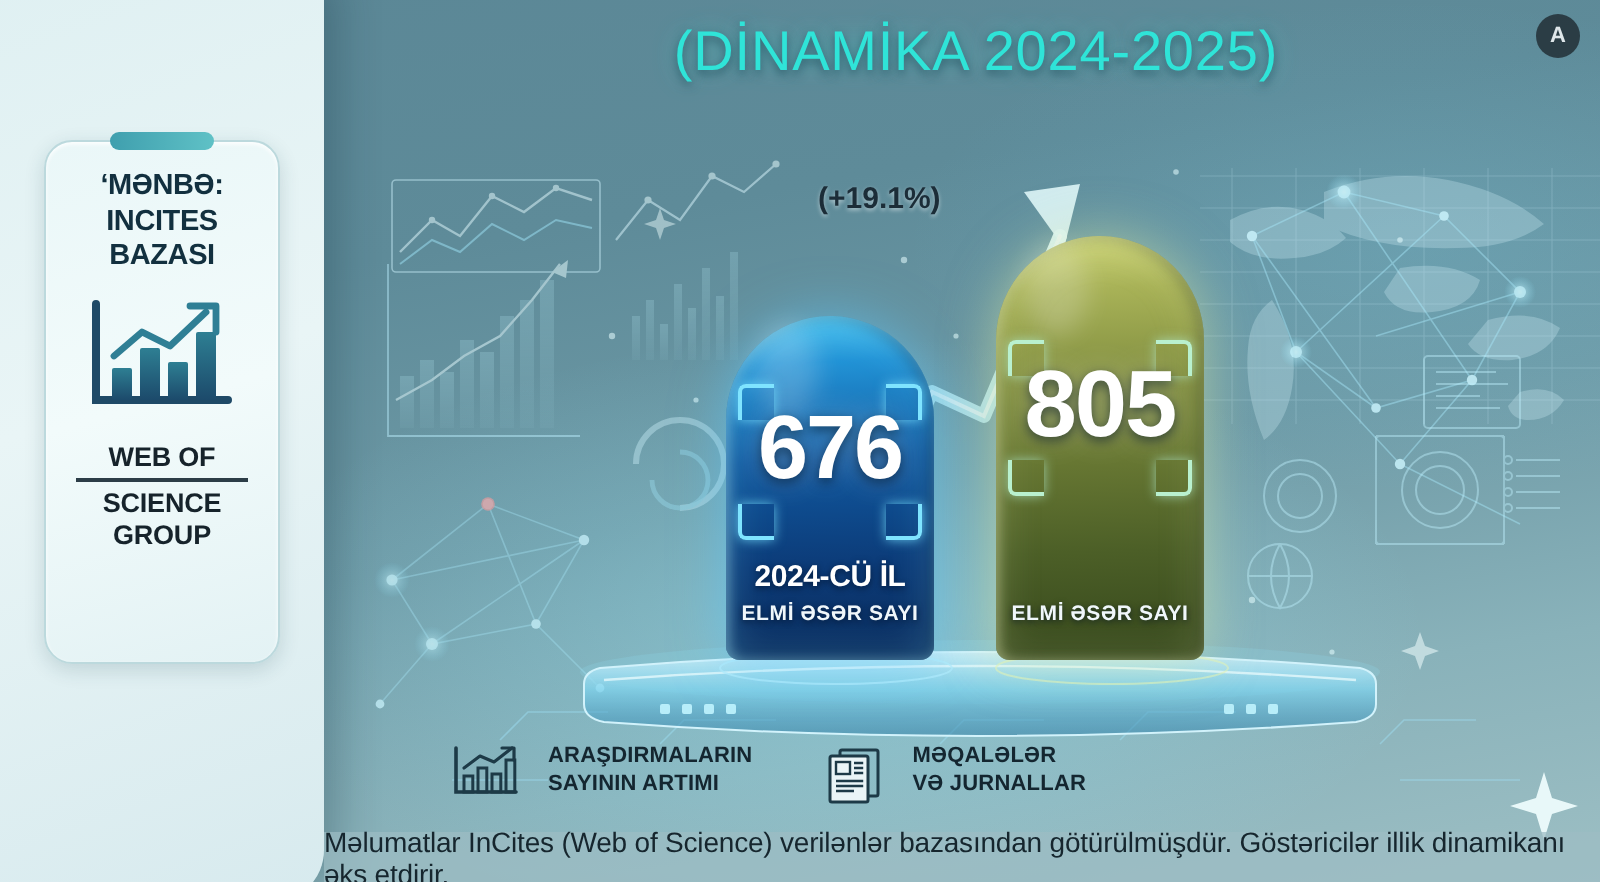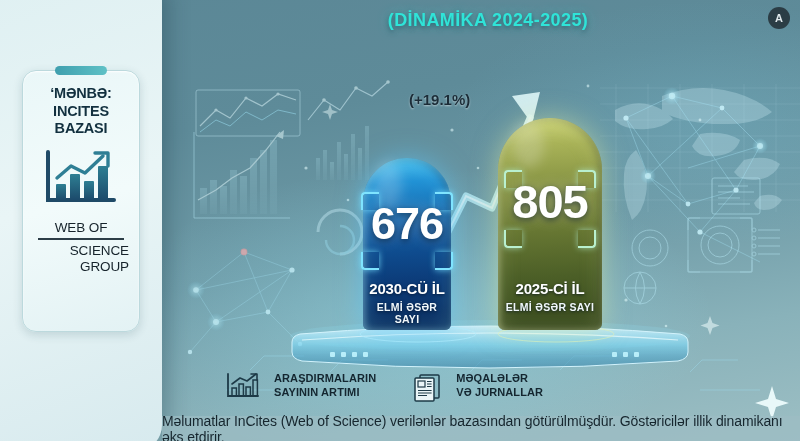--- a/index.html
+++ b/index.html
@@ -39,34 +39,34 @@
     position: absolute; left: 50%; top: -5px; transform: translateX(-50%);
     width: 52px; height: 9px; border-radius: 6px;
     background: linear-gradient(90deg, #3f9fae, #5fc1c6);
   }
   .sb-heading {
     color: #12303f; font-weight: 700; font-size: 14.5px; line-height: 1.22;
     text-align: center; letter-spacing: -0.2px;
   }
   .sb-chart { margin: 11px 0 7px; }
   .sb-wos {
-    color: #16232b; font-weight: 400; font-size: 13.5px; line-height: 1.18;
-    text-align: right; letter-spacing: -0.1px;
+    color: #16232b; font-weight: 700; font-size: 13.5px; line-height: 1.18;
+    text-align: center; letter-spacing: -0.1px;
   }
   .sb-rule { width: 86px; height: 1.6px; background: #2c3d47; margin: 2px 0 3px; }
 
   
   .title-wrap { position: absolute; left: 176px; top: 6px; width: 624px; text-align: center; }
   .title {
     color: #ffffff; font-weight: 700; font-size: 30px; letter-spacing: 0.4px;
     line-height: 1.08;
     text-shadow: 0 2px 5px rgba(5,35,50,0.55), 0 0 14px rgba(170,235,245,0.35);
   }
   .subtitle {
-    margin-top: 4px; color: #2fe4d8; font-weight: 700; font-size: 18px;
+    margin-top: 4px; color: #2fe4d8; font-weight: 400; font-size: 28px;
     letter-spacing: 0.4px;
     text-shadow: 0 2px 5px rgba(5,40,55,0.5), 0 0 12px rgba(60,230,220,0.45);
   }
 
   
   .watermark {
     position: absolute; right: 10px; top: 7px; width: 22px; height: 22px;
     border-radius: 50%; background: rgba(24,30,36,0.72);
     display: flex; align-items: center; justify-content: center;
     color: #dfe7ea; font-size: 11px; font-weight: 700;
@@ -76,21 +76,21 @@
   .growth {
     position: absolute; left: 409px; top: 91px;
     color: #1c2d38; font-weight: 700; font-size: 15px;
     text-shadow: 0 1px 2px rgba(255,255,255,0.5);
     text-align: right;
   }
 
   
   .bar { position: absolute; display: flex; flex-direction: column; align-items: center; }
   .bar-2024 {
-    left: 363px; top: 158px; width: 88px; height: 172px;
+    left: 363px; top: 158px; width: 104px; height: 172px;
     border-radius: 52px 52px 7px 7px;
     background: linear-gradient(178deg, #4fc7f2 0%, #2293d6 14%, #10589f 42%, #0c3b78 72%, #0a2c5c 100%);
     box-shadow: 0 0 26px rgba(90,200,255,0.55), inset 0 0 22px rgba(130,225,255,0.3),
                 inset 2px 0 6px rgba(180,240,255,0.4), inset -2px 0 8px rgba(0,20,50,0.5);
   }
   .bar-2025 {
     left: 498px; top: 118px; width: 104px; height: 212px;
     border-radius: 54px 54px 7px 7px;
     background: linear-gradient(178deg, #cfd67a 0%, #a8b257 13%, #78863a 40%, #4c5f27 74%, #35471c 100%);
     box-shadow: 0 0 26px rgba(225,240,160,0.5), inset 0 0 22px rgba(235,245,180,0.25),
@@ -392,34 +392,33 @@
 
   <div class="bar bar-2024">
     <div class="bar-top-gloss"></div>
     <div class="num-frame">
       <i class="crn c-tl"></i>
         <i class="crn c-tr"></i>
         <i class="crn c-bl"></i>
         <i class="crn c-br"></i>
     </div>
     <div class="big-num">676</div>
-    <div class="yr-label">2030-CÜ İL</div>
+    <div class="yr-label">2024-CÜ İL</div>
     <div class="yr-sub">ELMİ ƏSƏR SAYI</div>
   </div>
 
   <div class="bar bar-2025">
     <div class="bar-top-gloss"></div>
     <div class="num-frame">
       <i class="crn c-tl"></i>
         <i class="crn c-tr"></i>
         <i class="crn c-bl"></i>
         <i class="crn c-br"></i>
     </div>
     <div class="big-num">805</div>
-    <div class="yr-label">2025-Cİ İL</div>
     <div class="yr-sub">ELMİ ƏSƏR SAYI</div>
   </div>
 
   <div class="features">
 
     <div class="feat">
       <span>
         <svg width="34" height="28" viewBox="0 0 34 28" xmlns="http://www.w3.org/2000/svg">
           <path d="M2 2 v22 h30" fill="none" stroke="#1d3a47" stroke-width="1.8" stroke-linecap="round"></path>
           <rect x="6" y="16" width="4.4" height="8" fill="none" stroke="#1d3a47" stroke-width="1.5"></rect>

